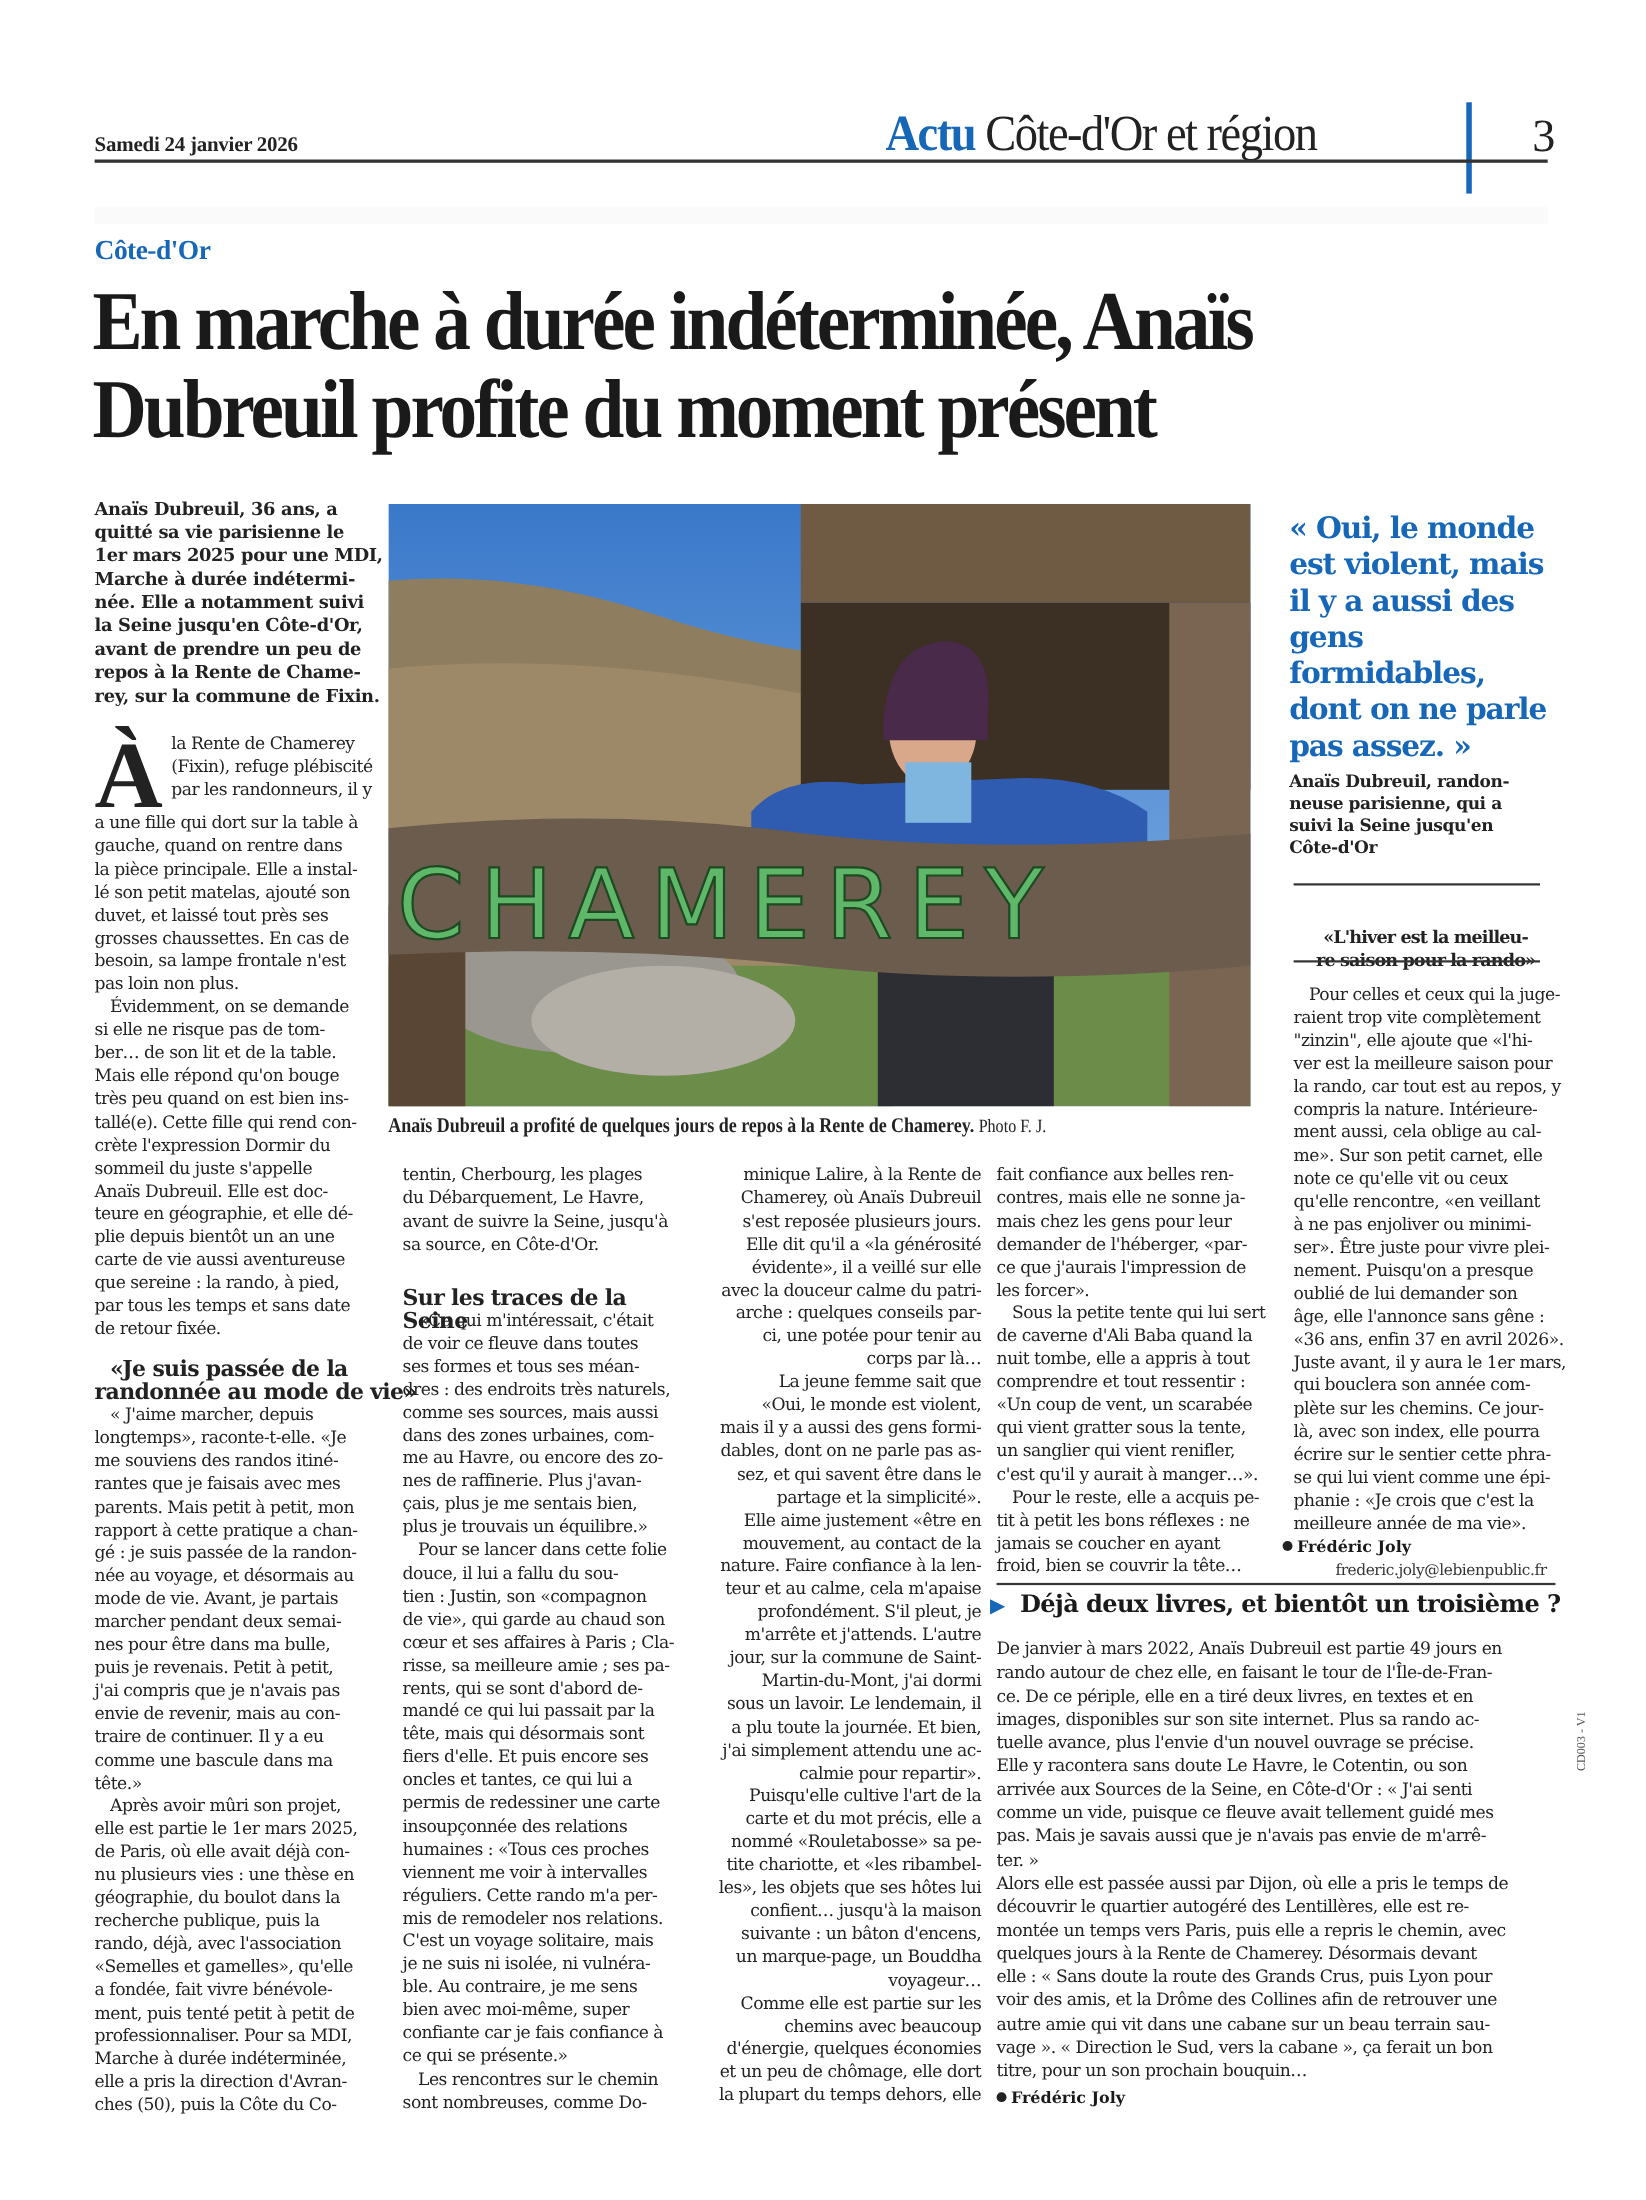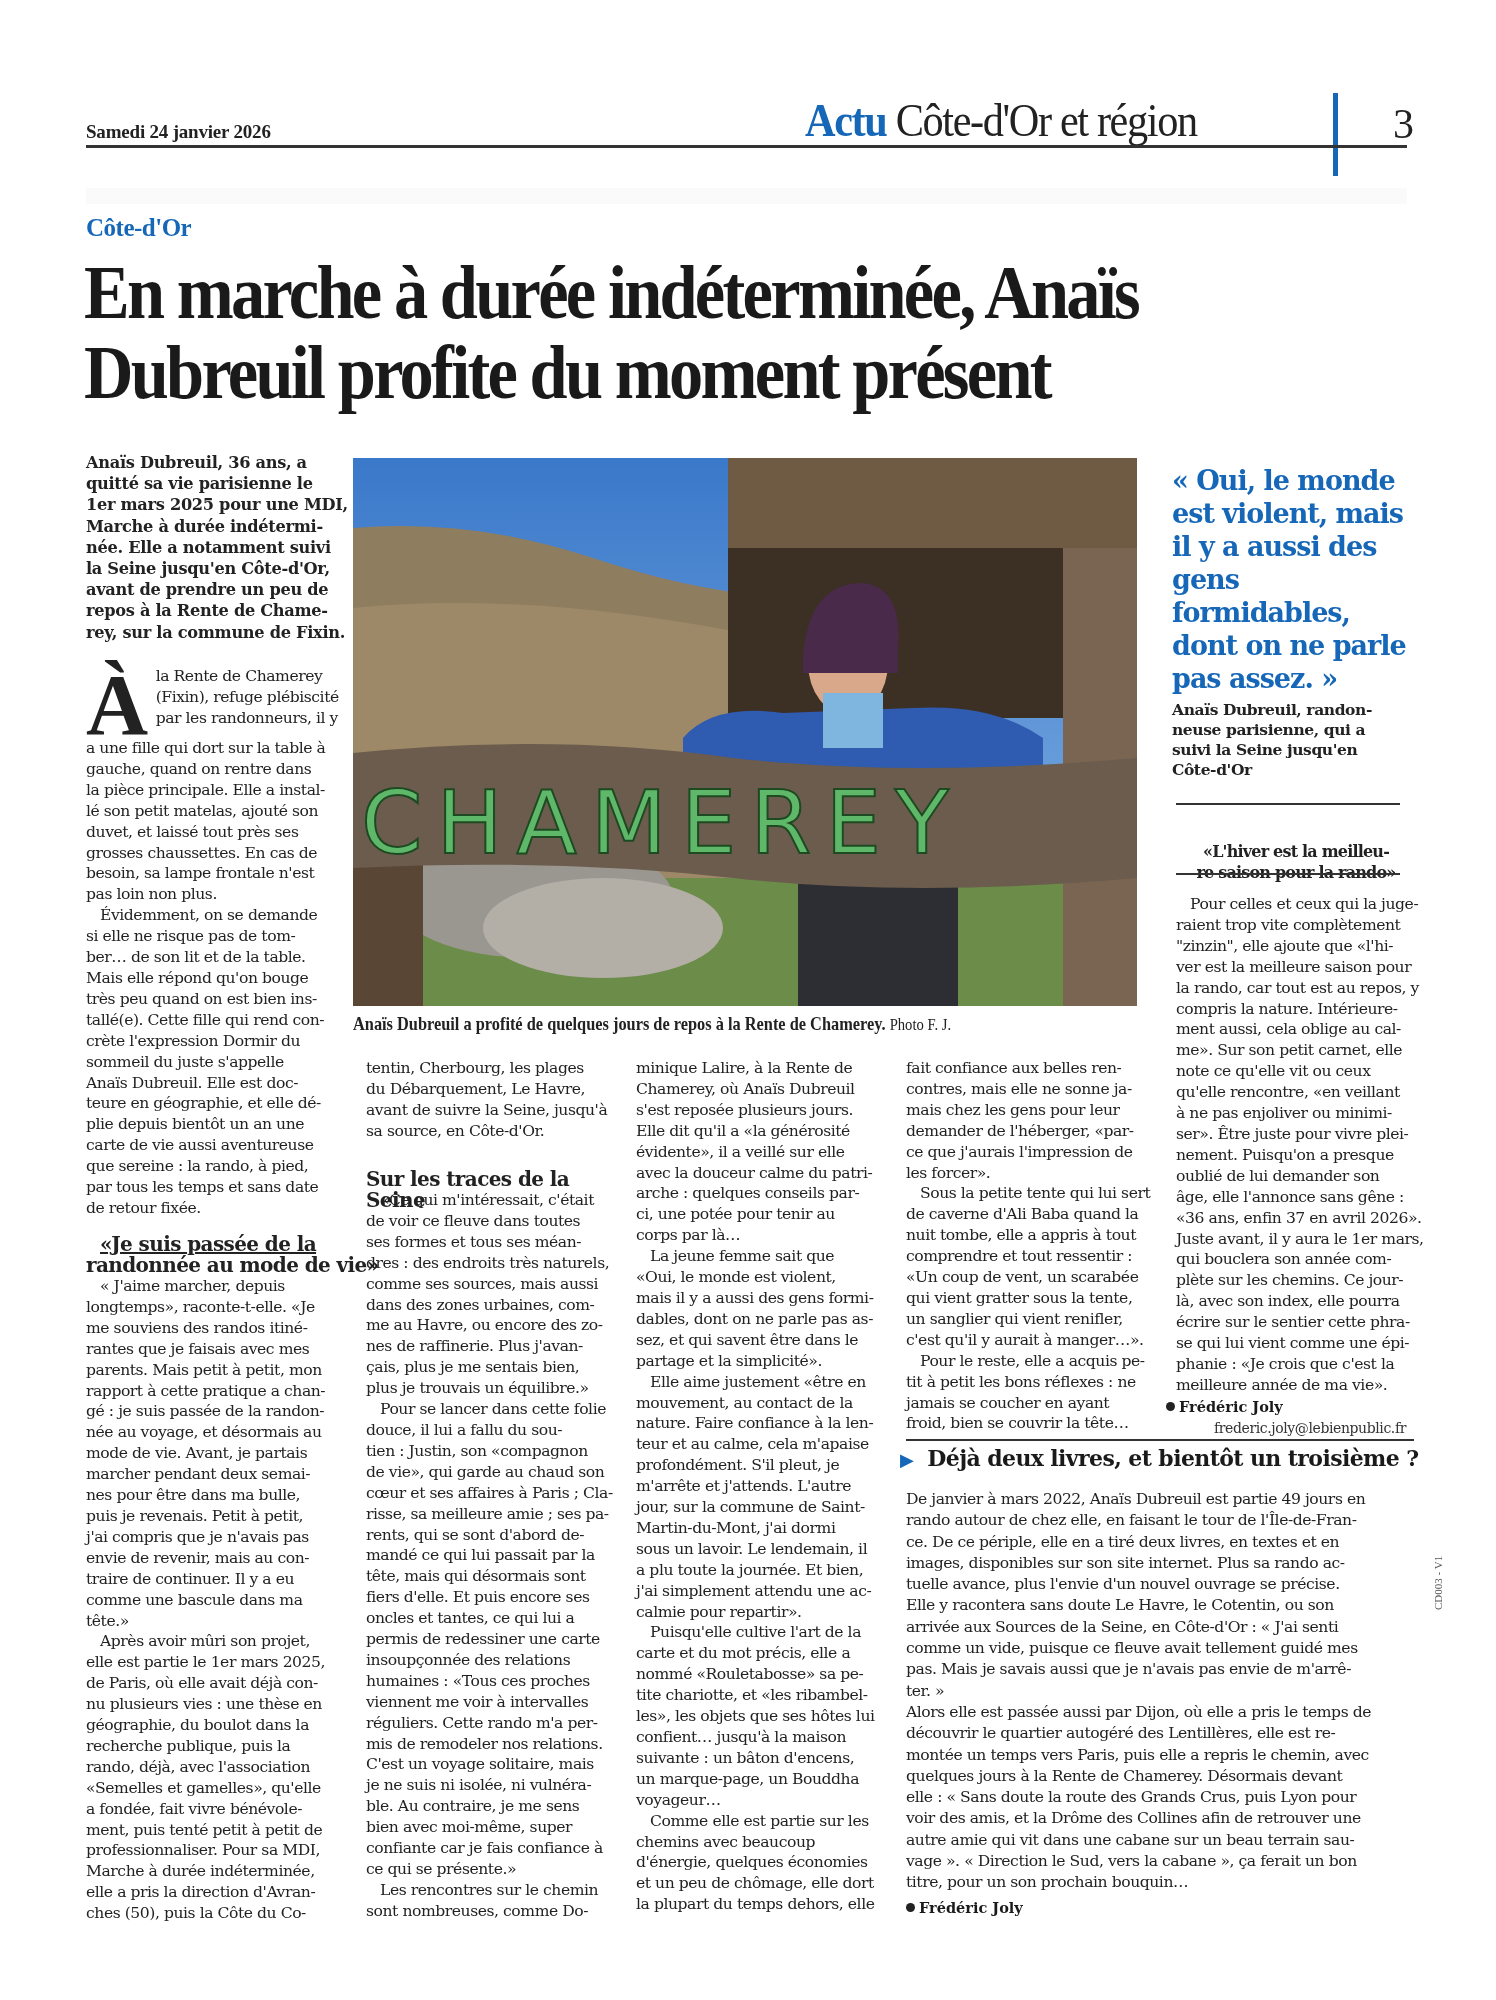--- a/index.html
+++ b/index.html
@@ -14,26 +14,26 @@
   .hrule { left:86px; top:145px; width:1321px; height:3px; background:#333; }
   .band { left:86px; top:188px; width:1321px; height:16px; background:#fafafa; }
   .kicker { left:86px; top:214px; font-family:"Liberation Serif", serif; font-weight:bold; font-size:25px; color:#1667b7; letter-spacing:-0.5px; }
   .headline { left:84px; top:252px; width:1360px; font-family:"Liberation Serif", serif; font-weight:bold; font-size:76px; line-height:80px; letter-spacing:-3px; color:#1a1a1a; transform:scaleX(0.90); transform-origin:left top; white-space:nowrap; }
   
   .chapo { left:86px; top:452px; width:262px; font-family:"DejaVu Serif", serif; font-weight:bold; font-size:16.2px; line-height:21.2px; color:#222; letter-spacing:-0.3px; }
   .ln { display:block; white-space:nowrap; }
   .col { font-family:"DejaVu Serif", serif; font-size:15.6px; line-height:20.9px; color:#222; letter-spacing:-0.45px; }
   .col1 { left:86px; width:262px; }
   .col2 { left:366px; width:256px; }
-  .col3 { left:636px; width:256px; }
+  .col3 { left:636px; width:256px;text-align:right; }
   .col4 { left:906px; width:256px; }
   .col5 { left:1176px; width:240px; }
   .dropcap { float:left; font-family:"Liberation Serif", serif; font-size:86px; line-height:66px; margin:8px 8px 0 0; font-weight:bold; }
   .inter { font-weight:bold; font-family:"DejaVu Serif", serif; letter-spacing:-0.6px; font-size:20px; line-height:20.5px; }
-  .indent { padding-left:14px;text-decoration:underline; }
+  .indent { padding-left:14px; }
   
   .photo { left:353px; top:458px; width:784px; height:548px; overflow:hidden; }
   .caption { left:353px; top:1013px; font-family:"Liberation Serif", serif; font-weight:bold; font-size:19px; color:#222; white-space:nowrap; transform:scaleX(0.86); transform-origin:left top; }
   .caption .credit { font-weight:normal; font-size:17px; }
   
   .pullquote { left:1172px; top:464px; width:260px; font-family:"DejaVu Serif", serif; font-weight:bold; font-size:27px; line-height:33px; color:#1667b7; letter-spacing:-1px; }
   .pqsig { left:1172px; top:700px; width:260px; font-family:"DejaVu Serif", serif; font-weight:bold; font-size:15.5px; line-height:20px; color:#222; letter-spacing:-0.4px; }
   .pqrule { left:1176px; top:803px; width:224px; height:2px; background:#333; }
   .subhead5 { left:1176px; top:830px; width:240px; text-align:center; font-family:"DejaVu Serif", serif; font-weight:bold; font-size:16px; line-height:21px; letter-spacing:-0.8px; color:#222;margin-top:11px; }
   .subrule5 { left:1176px; top:873px; width:224px; height:1.5px; background:#333; }

